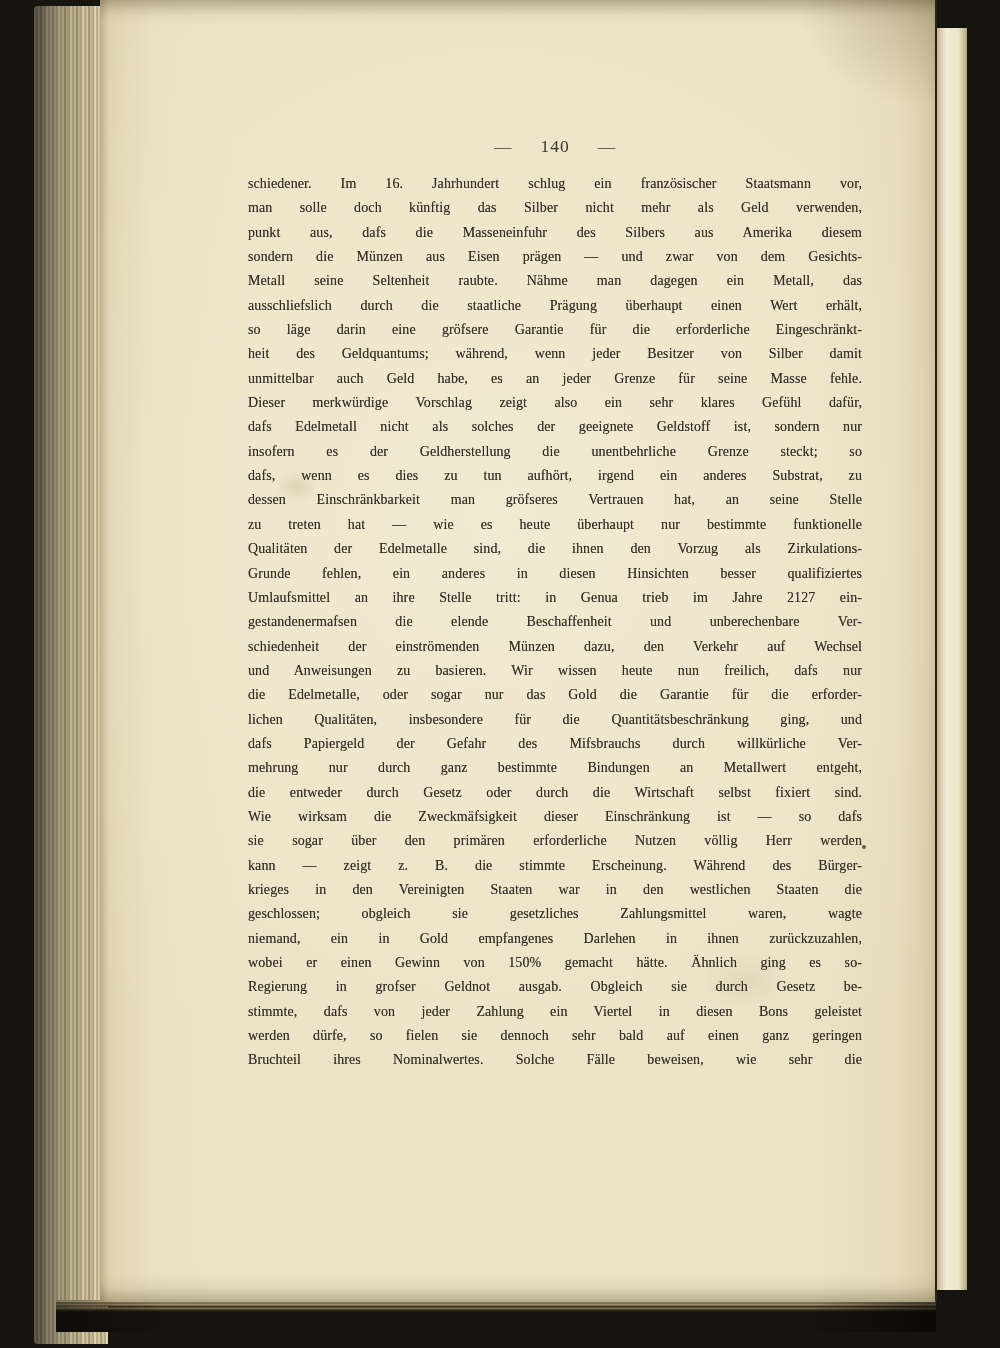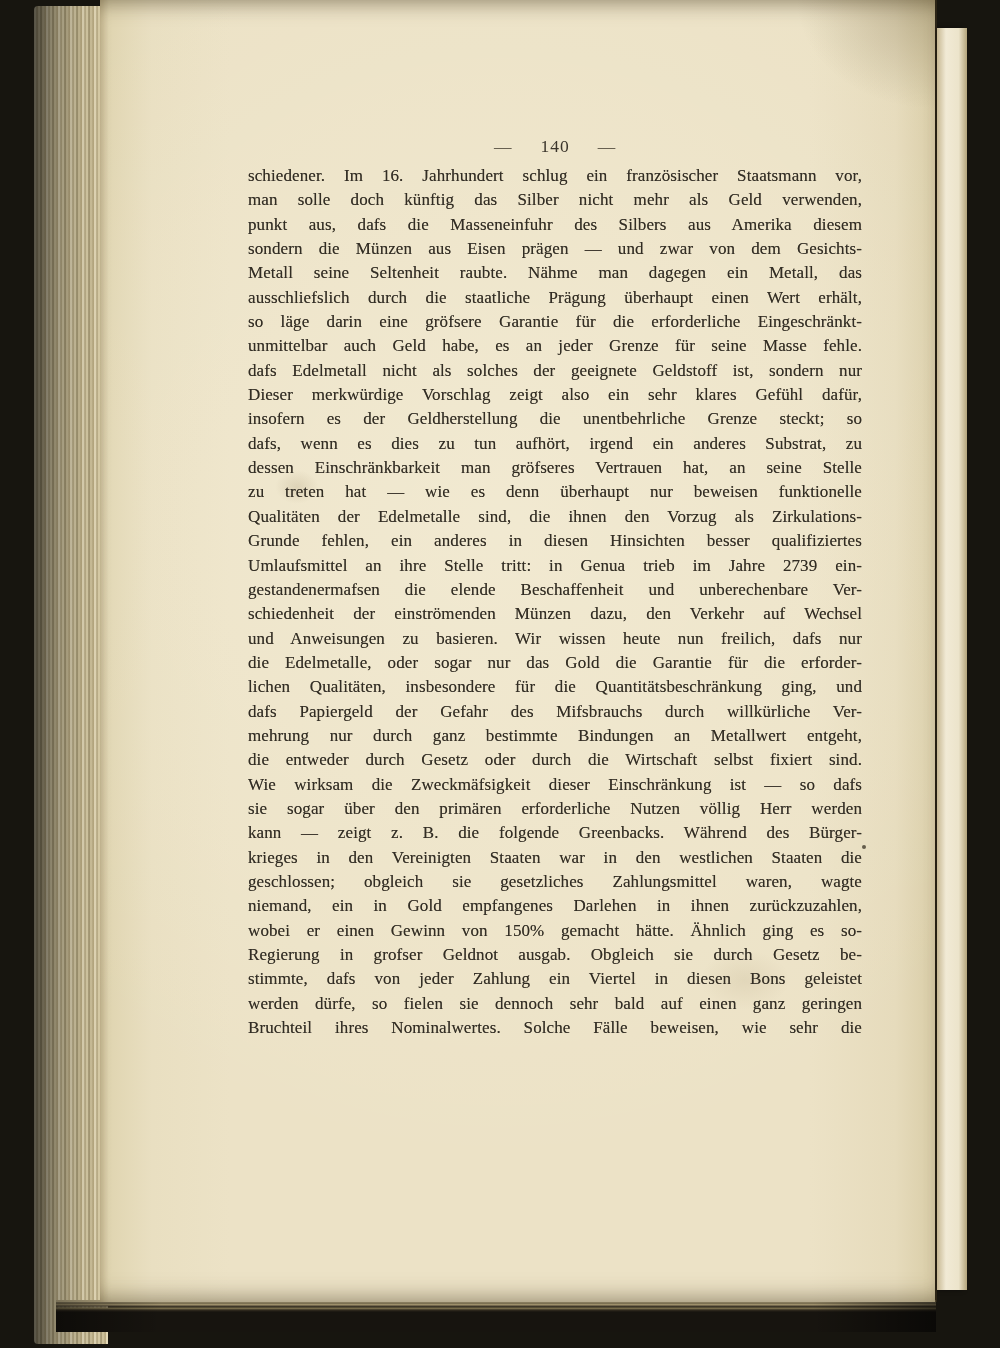--- a/index.html
+++ b/index.html
@@ -63,22 +63,22 @@
   }
   
   .page-header{
     position:absolute;left:148px;top:136px;width:614px;
     display:flex;justify-content:center;align-items:baseline;gap:28px;
     font-size:17.5px;color:#3b352b;letter-spacing:1px;
   }
   .page-header .dash{color:#514a3d;}
   
   .text-block{
-    position:absolute;left:148px;top:164px;width:614px;
-    font-size:17px;line-height:24.35px;color:#322d24;
+    position:absolute;left:148px;top:172px;width:614px;
+    font-size:14px;line-height:24.35px;color:#322d24;
     text-shadow:0 0 0.5px rgba(50,44,34,0.55);
   }
   .text-line{
     text-align:justify;
     text-align-last:justify;
     letter-spacing:0.1px;
     word-spacing:1px;
   }
 </style>
 </head>
@@ -101,41 +101,42 @@
     </div>
 
     <div class="text-block">
         <div class="text-line">schiedener. Im 16. Jahrhundert schlug ein französischer Staatsmann vor,</div>
         <div class="text-line">man solle doch künftig das Silber nicht mehr als Geld verwenden,</div>
         <div class="text-line">punkt aus, dafs die Masseneinfuhr des Silbers aus Amerika diesem</div>
         <div class="text-line">sondern die Münzen aus Eisen prägen — und zwar von dem Gesichts-</div>
         <div class="text-line">Metall seine Seltenheit raubte. Nähme man dagegen ein Metall, das</div>
         <div class="text-line">ausschliefslich durch die staatliche Prägung überhaupt einen Wert erhält,</div>
         <div class="text-line">so läge darin eine gröfsere Garantie für die erforderliche Eingeschränkt-</div>
+        <div class="text-line">heit des Geldquantums; während, wenn jeder Besitzer von Silber damit</div>
         <div class="text-line">unmittelbar auch Geld habe, es an jeder Grenze für seine Masse fehle.</div>
+        <div class="text-line">Dieser merkwürdige Vorschlag zeigt also ein sehr klares Gefühl dafür,</div>
         <div class="text-line">dafs Edelmetall nicht als solches der geeignete Geldstoff ist, sondern nur</div>
-        <div class="text-line">Dieser merkwürdige Vorschlag zeigt also ein sehr klares Gefühl dafür,</div>
         <div class="text-line">insofern es der Geldherstellung die unentbehrliche Grenze steckt; so</div>
         <div class="text-line">dafs, wenn es dies zu tun aufhört, irgend ein anderes Substrat, zu</div>
         <div class="text-line">dessen Einschränkbarkeit man gröfseres Vertrauen hat, an seine Stelle</div>
-        <div class="text-line">zu treten hat — wie es denn überhaupt nur beweisen funktionelle</div>
+        <div class="text-line">zu treten hat — wie es heute überhaupt nur bestimmte funktionelle</div>
         <div class="text-line">Qualitäten der Edelmetalle sind, die ihnen den Vorzug als Zirkulations-</div>
         <div class="text-line">Grunde fehlen, ein anderes in diesen Hinsichten besser qualifiziertes</div>
-        <div class="text-line">Umlaufsmittel an ihre Stelle tritt: in Genua trieb im Jahre 2739 ein-</div>
+        <div class="text-line">Umlaufsmittel an ihre Stelle tritt: in Genua trieb im Jahre 2127 ein-</div>
         <div class="text-line">gestandenermafsen die elende Beschaffenheit und unberechenbare Ver-</div>
         <div class="text-line">schiedenheit der einströmenden Münzen dazu, den Verkehr auf Wechsel</div>
         <div class="text-line">und Anweisungen zu basieren. Wir wissen heute nun freilich, dafs nur</div>
         <div class="text-line">die Edelmetalle, oder sogar nur das Gold die Garantie für die erforder-</div>
         <div class="text-line">lichen Qualitäten, insbesondere für die Quantitätsbeschränkung ging, und</div>
         <div class="text-line">dafs Papiergeld der Gefahr des Mifsbrauchs durch willkürliche Ver-</div>
         <div class="text-line">mehrung nur durch ganz bestimmte Bindungen an Metallwert entgeht,</div>
         <div class="text-line">die entweder durch Gesetz oder durch die Wirtschaft selbst fixiert sind.</div>
         <div class="text-line">Wie wirksam die Zweckmäfsigkeit dieser Einschränkung ist — so dafs</div>
         <div class="text-line">sie sogar über den primären erforderliche Nutzen völlig Herr werden</div>
-        <div class="text-line">kann — zeigt z. B. die folgende Greenbacks. Während des Bürger-</div>
+        <div class="text-line">kann — zeigt z. B. die stimmte Erscheinung. Während des Bürger-</div>
         <div class="text-line">krieges in den Vereinigten Staaten war in den westlichen Staaten die</div>
         <div class="text-line">geschlossen; obgleich sie gesetzliches Zahlungsmittel waren, wagte</div>
         <div class="text-line">niemand, ein in Gold empfangenes Darlehen in ihnen zurückzuzahlen,</div>
         <div class="text-line">wobei er einen Gewinn von 150% gemacht hätte. Ähnlich ging es so-</div>
         <div class="text-line">Regierung in grofser Geldnot ausgab. Obgleich sie durch Gesetz be-</div>
         <div class="text-line">stimmte, dafs von jeder Zahlung ein Viertel in diesen Bons geleistet</div>
         <div class="text-line">werden dürfe, so fielen sie dennoch sehr bald auf einen ganz geringen</div>
         <div class="text-line">Bruchteil ihres Nominalwertes. Solche Fälle beweisen, wie sehr die</div>
       </div>
   </div>

